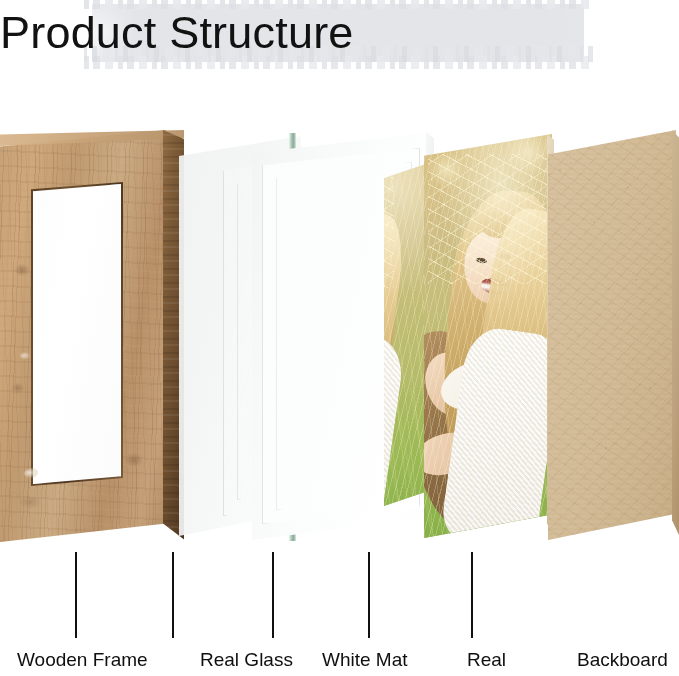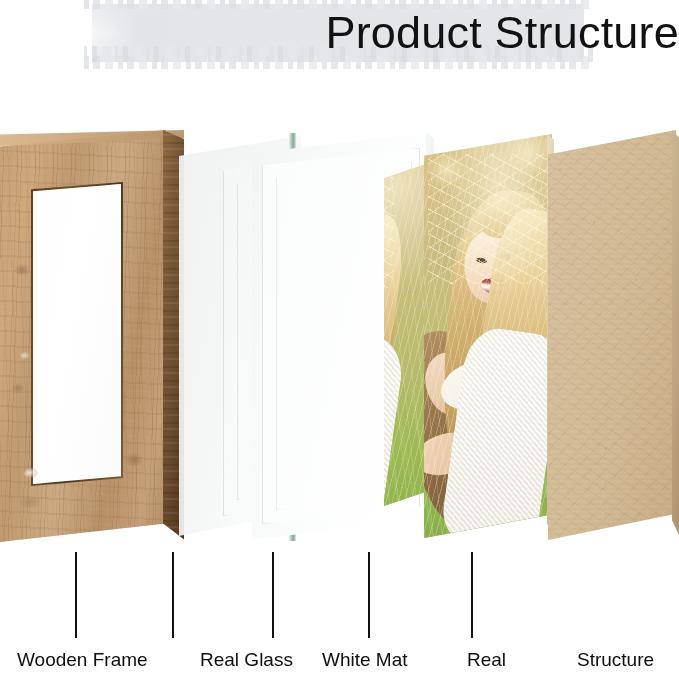--- a/index.html
+++ b/index.html
@@ -37,21 +37,21 @@
   .brush-speck{
     position:absolute;left:84px;top:46px;width:510px;height:16px;
     background:
       repeating-linear-gradient(90deg,
         rgba(222,225,230,.9) 0 3px, rgba(255,255,255,0) 3px 8px,
         rgba(214,218,224,.75) 8px 13px, rgba(255,255,255,0) 13px 19px,
         rgba(228,231,235,.85) 19px 27px, rgba(255,255,255,0) 27px 31px);
     opacity:.85;
   }
   .title-text{
-    position:absolute;left:0;top:5px;width:679px;text-align:right;
+    position:absolute;left:0;top:5px;width:679px;text-align:left;
     font-size:45px;line-height:56px;color:#121212;letter-spacing:.2px;
     font-weight:400;
     font-family:"Liberation Sans", sans-serif;
   }
 
   
   #layers{position:absolute;left:0;top:130px;width:679px;height:420px;}
   .layer{position:absolute;}
 
   
@@ -480,16 +480,16 @@
     <div class="leader" style="left:272px"></div>
     <div class="leader" style="left:368px"></div>
     <div class="leader" style="left:471px"></div>
   </div>
 
   <div id="labels">
     <div class="label" style="left:5px">Wooden Frame</div>
     <div class="label" style="left:310px">White Mat</div>
     <div class="label" style="left:188px">Real Glass</div>
     <div class="label" style="left:455px">Real</div>
-    <div class="label" style="left:565px">Structure</div>
+    <div class="label" style="left:565px">Backboard</div>
   </div>
 
 </div>
 
 </body></html>

